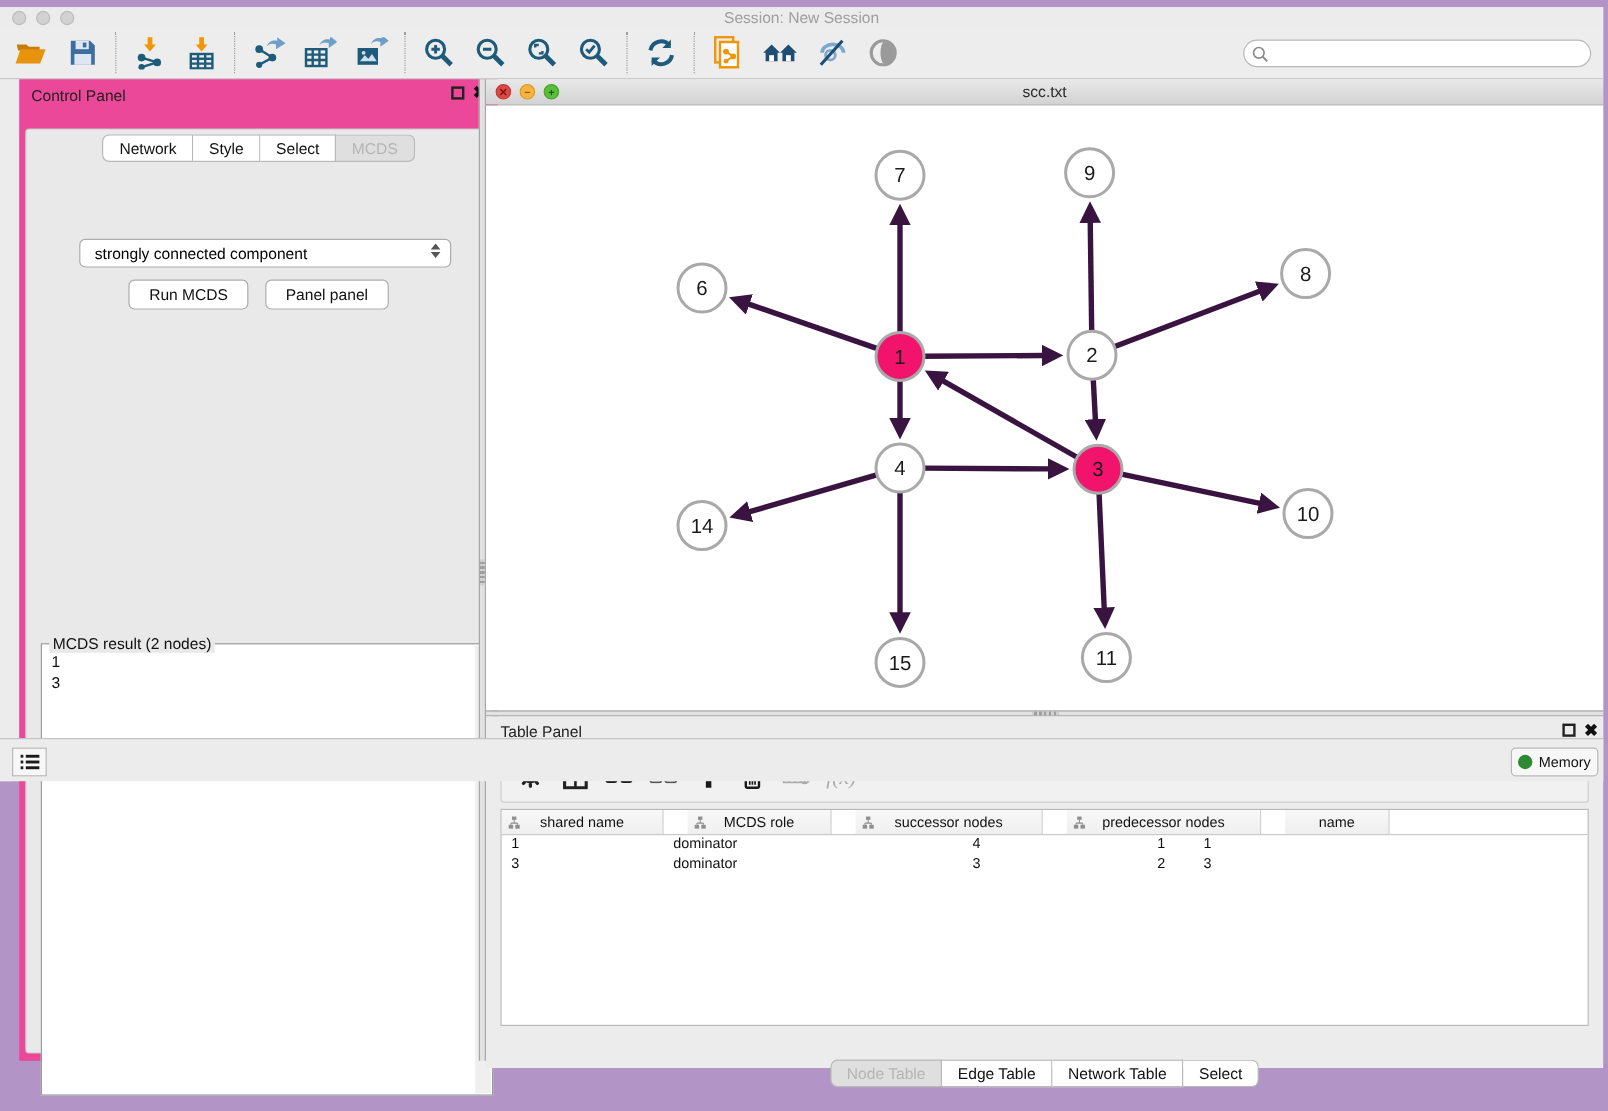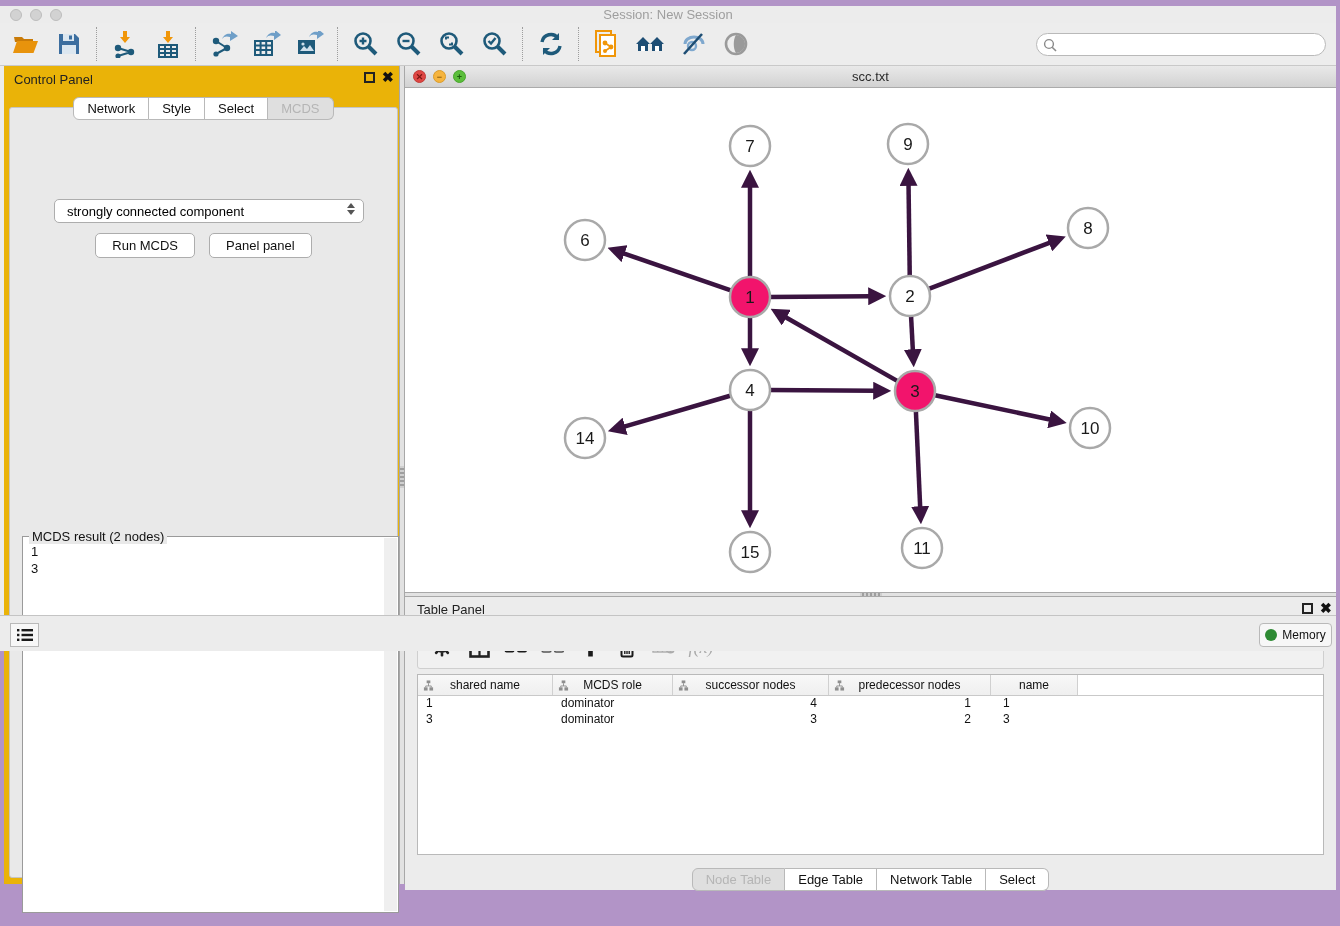--- a/index.html
+++ b/index.html
@@ -14,29 +14,29 @@
   .win-title { position:absolute; left:0; right:0; top:1px; text-align:center; font-size:13px; color:#9E9E9E; }
 
   
   .toolbar { position:relative; height:43px; background:#EDEDED; border-bottom:1px solid #C9C9C9; display:flex; align-items:center; padding-left:4px; }
   .tb-btn { width:43px; height:36px; display:flex; align-items:center; justify-content:center; }
   .tb-sep { width:1px; height:34px; border-left:1px dotted #9d9d9d; margin:0 6px; }
   .searchbox { position:absolute; right:10px; top:10px; width:290px; height:23px; background:#fff; border:1px solid #B9B9B9; border-radius:12px; display:flex; align-items:center; padding-left:6px; }
   .searchbox input { border:none; outline:none; flex:1; font-size:12px; background:transparent; padding-left:5px; }
 
   
-  .control-panel { position:absolute; left:4px; top:60px; width:399px; height:818px; background:#eab308; }
+  .control-panel { position:absolute; left:16px; top:60px; width:399px; height:818px; background:#ec4899; }
   .cp-header { position:relative; height:26px; }
   .panel-title { position:absolute; left:10px; top:6px; font-size:13px; color:#222; }
   .panel-float { position:absolute; top:6px; width:11px; height:11px; border:2px solid #222; }
   .panel-close { position:absolute; top:3px; font-size:14px; font-weight:bold; color:#111; }
   .cp-header .panel-float { left:360px; } .cp-header .panel-close { left:378px; }
   .cp-tabs { position:absolute; left:0; right:0; top:31px; display:flex; justify-content:center; z-index:2; }
   .cp-body { position:absolute; left:5px; right:5px; top:41px; bottom:6px; background:#E9E9E9; border:1px solid #C5C5C5; border-radius:3px; }
-  .tab { background:#fff; border:1px solid #B9B9B9; border-left:none; padding:3px 13px; font-size:13px; color:#111; }
+  .tab { background:#fff; border:1px solid #B9B9B9; border-left:none; padding:3px 13px; font-size:13px; color:#111;margin-top:15px; }
   .tab:first-child { border-left:1px solid #B9B9B9; border-radius:6px 0 0 6px; }
   .tab:last-child { border-radius:0 6px 6px 0; }
   .tab.active { background:#DFDFDF; color:#B5B5B5; }
   .opt-label { position:absolute; left:0; right:0; top:70px; text-align:center; font-size:13px; color:#111; }
   .dropdown { position:absolute; left:44px; top:91px; width:310px; height:24px; background:#fff; border:1px solid #ADADAD; border-radius:5px; font-size:13px; display:flex; align-items:center; padding-left:12px; }
   .dd-stepper { position:absolute; right:8px; top:3px; display:flex; flex-direction:column; gap:2px; }
   .dd-stepper span { width:0; height:0; border-left:4px solid transparent; border-right:4px solid transparent; }
   .dd-up { border-bottom:5px solid #555; } .dd-down { border-top:5px solid #555; }
   .cp-buttons { position:absolute; left:0; right:0; top:125px; display:flex; justify-content:center; gap:14px; }
   .btn { background:#fff; border:1px solid #ADADAD; border-radius:5px; font-size:13px; padding:4px 16px; color:#111; }
@@ -64,21 +64,21 @@
 
   
   .table-panel { position:absolute; left:405px; top:591px; width:931px; height:293px; background:#ECECEC; }
   .tp-header { position:relative; height:26px; }
   .tp-header .panel-title { left:12px; top:5px; }
   .tp-header .panel-float { left:897px; } .tp-header .panel-close { left:915px; }
   .tp-toolbar { position:absolute; left:12px; top:28px; width:907px; height:44px; background:#F1F1F1; border:1px solid #CFCFCF; border-radius:3px; display:flex; align-items:center; padding-left:10px; gap:9px; }
   .tpt-btn { width:28px; height:30px; display:flex; align-items:center; justify-content:center; }
   .fx-label { font-family:"Liberation Serif", serif; font-style:italic; font-size:18px; color:#ABABAB; }
   .dtable { position:absolute; left:12px; top:77px; width:907px; height:181px; background:#fff; border:1px solid #B9B9B9; overflow:hidden; }
-  .thead { display:flex; height:21px; border-bottom:1px solid #C9C9C9; font-size:12px; }
+  .thead { display:flex; height:21px; border-bottom:1px solid #C9C9C9; font-size:12px;gap:20px; }
   .th { position:relative; background:linear-gradient(#F8F8F8,#EFEFEF); border-right:1px solid #D0D0D0; display:flex; align-items:center; justify-content:center; color:#111; }
   .th .treeicon { position:absolute; left:5px; top:5px; }
   .trow { display:flex; height:16px; font-size:12px; color:#111; }
   .td { overflow:hidden; white-space:nowrap; }
   .tp-tabs { position:absolute; left:0; right:0; top:271px; display:flex; justify-content:center; }
 
   
   .statusbar { position:absolute; left:0; bottom:0; width:1336px; height:36px; background:#ECECEC; border-top:1px solid #C4C4C4; }
   .sb-listbtn { position:absolute; left:10px; top:7px; width:29px; height:24px; background:#F7F7F7; border:1px solid #B9B9B9; display:flex; align-items:center; justify-content:center; }
   .memory-btn { position:absolute; right:4px; top:7px; width:73px; height:24px; background:#F7F7F7; border:1px solid #B9B9B9; border-radius:4px; display:flex; align-items:center; justify-content:center; gap:5px; font-size:12px; color:#111; }

